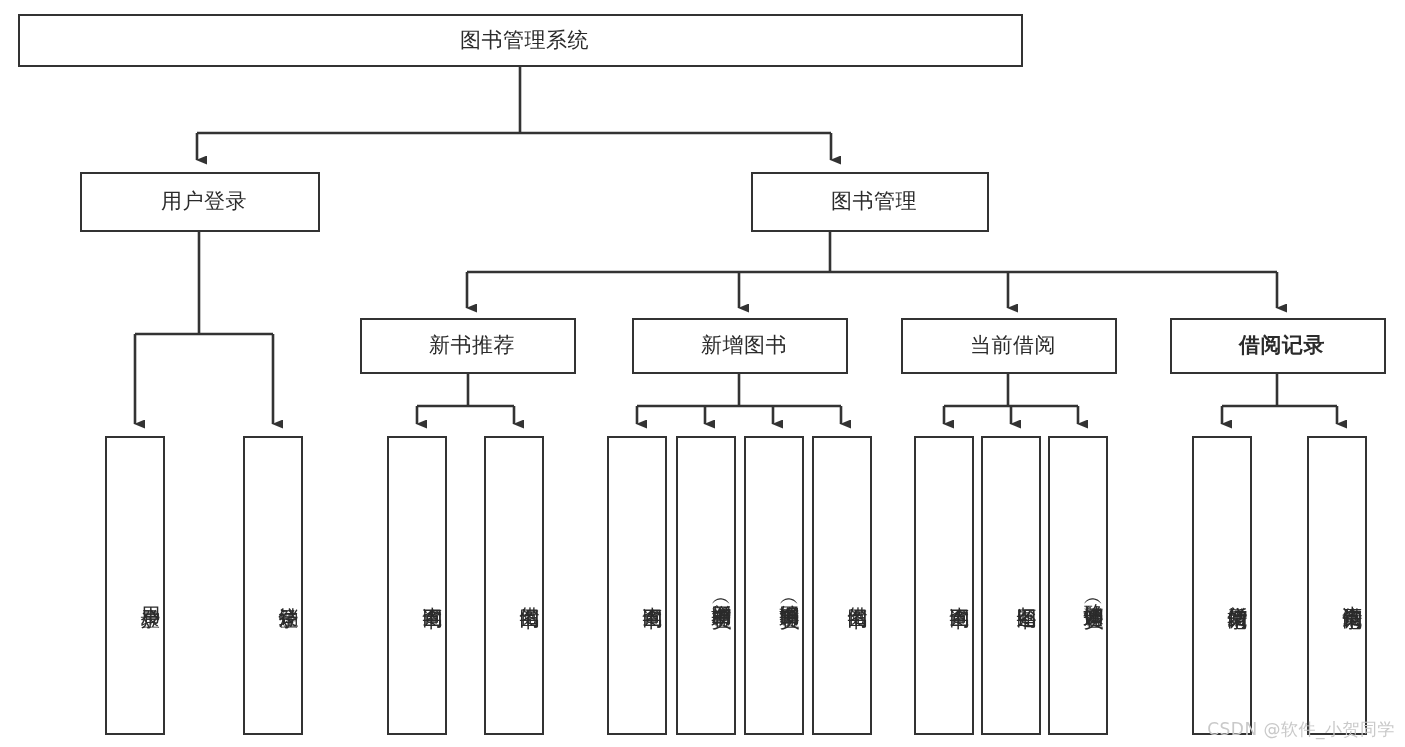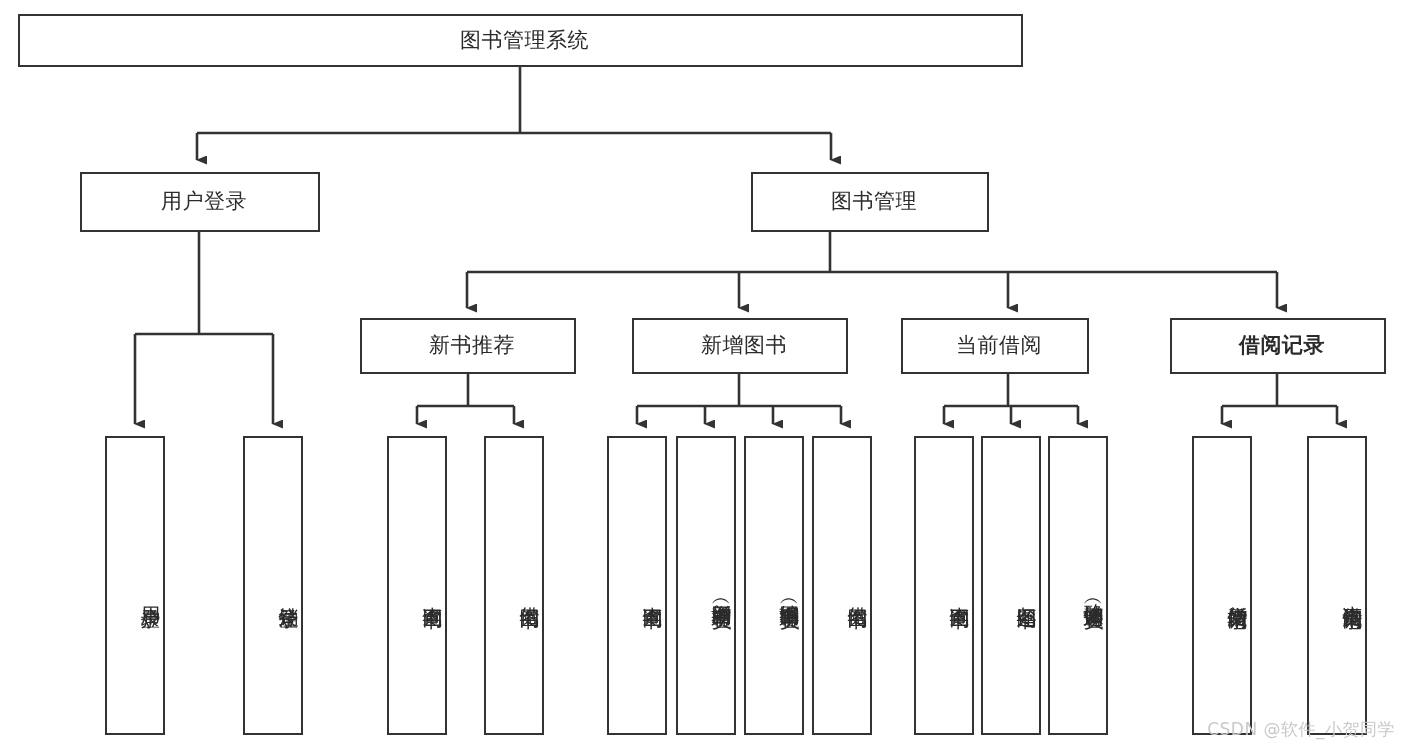--- a/index.html
+++ b/index.html
@@ -137,21 +137,21 @@
   <div class="node node-h" style="left:711px; top:172px; width:238px; height:60px;margin-left:40px;">
     <span>图书管理</span>
   </div>
 
   <div class="node node-h" style="left:360px; top:318px; width:216px; height:56px;">
     <span>新书推荐</span>
   </div>
   <div class="node node-h" style="left:632px; top:318px; width:216px; height:56px;">
     <span>新增图书</span>
   </div>
-  <div class="node node-h" style="left:901px; top:318px; width:188px; height:56px;">
+  <div class="node node-h" style="left:901px; top:318px; width:216px; height:56px;">
     <span>当前借阅</span>
   </div>
   <div class="node node-h" style="left:1170px; top:318px; width:216px; height:56px;font-weight:bold;">
     <span>借阅记录</span>
   </div>
 
   <div class="node node-v" style="left:105px; top:436px; width:60px; height:299px;">
     <span class="vtext">用户登录</span>
   </div>
   <div class="node node-v" style="left:243px; top:436px; width:60px; height:299px;">

